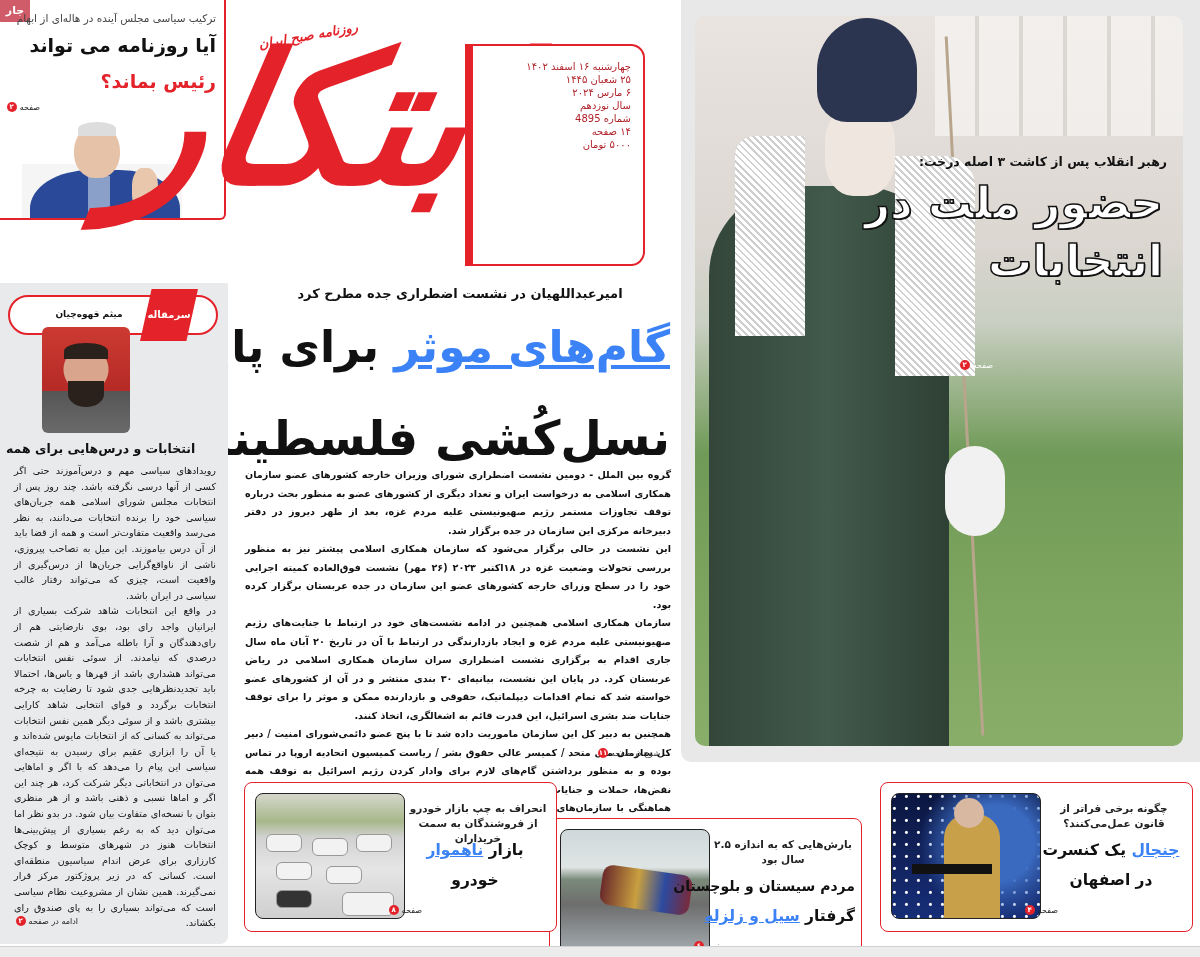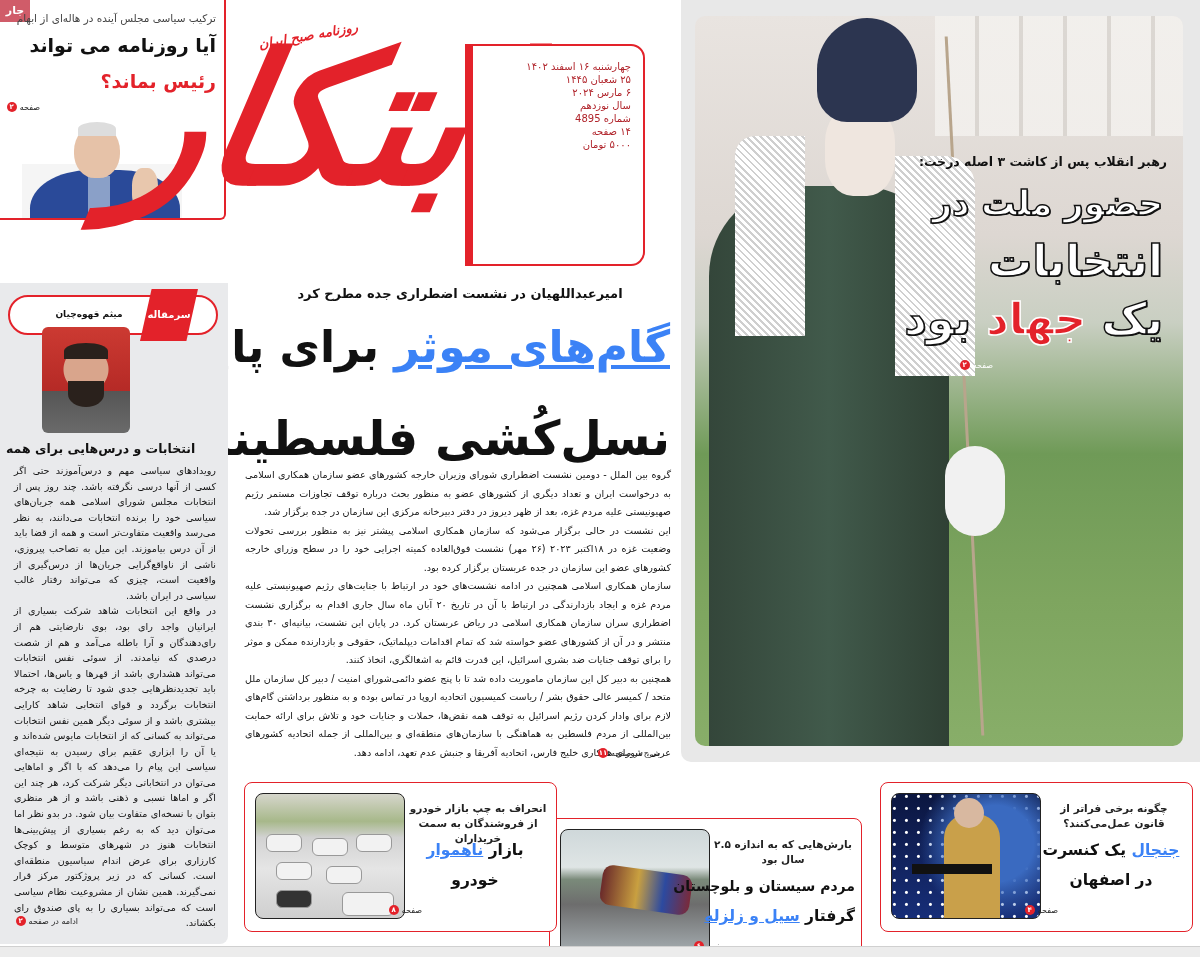--- a/index.html
+++ b/index.html
@@ -29,39 +29,39 @@
   #logo { left: 248px; top: 0px; width: 270px; height: 272px; }
   #logo-text { position:absolute; right:0; top:10px; font-size:180px; line-height:220px; font-family:"DejaVu Serif", serif; font-weight:bold; color:#e3222a; letter-spacing:-16px; font-style: italic; transform: skewX(-10deg); }
   #logo-sub { position:absolute; left:10px; top:28px; font-size:13px; color:#e3222a; font-style: italic; font-weight:bold; transform: rotate(-10deg); white-space:nowrap; }
   #dateline { left: 465px; top: 44px; width: 180px; height: 222px; border: 2px solid #e3222a; border-radius: 0 14px 14px 0; border-left: 8px solid #e3222a; background:#fff; padding: 14px 12px 0 0; }
   #dateline div { font-size: 10px; color: #b0232a; line-height: 13px; text-align:right; }
 
   
   #main-kicker { left: 250px; top: 286px; width: 420px; text-align:center; font-size:13px; font-weight:bold; color:#111; }
   #main-head1 { left: 250px; top: 318px; width: 420px; text-align:center; font-size:44px; font-weight:bold; line-height:58px; white-space:nowrap; }
   #main-head2 { left: 250px; top: 408px; width: 420px; text-align:center; font-size:48px; font-weight:bold; line-height:60px; white-space:nowrap; }
-  #main-body { left: 245px; top: 466px; width: 426px; font-size: 9.6px; line-height: 18.5px; text-align: justify; color:#111; font-weight:normal; }
+  #main-body { left: 245px; top: 466px; width: 426px; font-size: 9.6px; line-height: 18.5px; text-align: justify; color:#111; font-weight:bold; }
   #main-body p { margin:0; }
   #main-ref { left: 598px; top: 748px; }
 
   
   #feature { left: 681px; top: 0px; width: 519px; height: 762px; background:#e8e8e8; border-radius: 0 0 0 10px; }
   #feature-photo { position:absolute; left:14px; top:16px; width:488px; height:730px; border-radius: 10px; overflow:hidden;
      background: linear-gradient(180deg, #e9e4e0 0%, #ddd7d2 30%, #c9cfc2 42%, #6f9a57 60%, #7ea55f 80%, #88ae69 100%); }
   #fp-wall { position:absolute; left:240px; top:0; width:248px; height:120px; background: repeating-linear-gradient(90deg, #f4f2ef 0 40px, #d8d4cf 40px 44px); opacity:.8; }
   #fp-robe { position:absolute; left:14px; top:170px; width:240px; height:560px; border-radius: 90px 90px 0 0; background: linear-gradient(90deg,#34463a,#415a4b 50%,#2f4034); }
   #fp-scarf-l { position:absolute; left:40px; top:120px; width:70px; height:200px; background: repeating-linear-gradient(45deg,#ffffff 0 3px,#cfcfcf 3px 5px); border-radius: 20px 0 0 0; }
   #fp-scarf-r { position:absolute; left:200px; top:140px; width:80px; height:220px; background: repeating-linear-gradient(45deg,#ffffff 0 3px,#cfcfcf 3px 5px); border-radius: 0 30px 0 0; }
   #fp-face { position:absolute; left:130px; top:90px; width:70px; height:90px; border-radius:40%; background:#efe6df; }
   #fp-turban { position:absolute; left:122px; top:2px; width:100px; height:104px; border-radius: 50% 50% 30% 30%; background:#2c3550; }
   #fp-can { position:absolute; left:250px; top:430px; width:60px; height:90px; border-radius: 30px; background:#f1f1f1; }
   #fp-sapling { position:absolute; left:268px; top:20px; width:3px; height:700px; background:#b8a58c; transform: rotate(-3deg); }
   #feature-kicker { position:absolute; right:16px; top:138px; font-size:12.5px; font-weight:bold; color:#111; white-space:nowrap; }
   .outline { color:#fff; -webkit-text-stroke: 1.5px #111; font-weight:bold; text-shadow: 1px 1px 0 #111; }
-  #feature-h1 { position:absolute; right:20px; top:160px; font-size:34px; line-height:54px; white-space:nowrap; }
+  #feature-h1 { position:absolute; right:20px; top:160px; font-size:44px; line-height:54px; white-space:nowrap; }
   #feature-h2 { position:absolute; right:20px; top:218px; font-size:44px; line-height:54px; white-space:nowrap; }
   #feature-h3 { position:absolute; right:20px; top:276px; font-size:44px; line-height:54px; white-space:nowrap; }
   #feature-h3 .red-fill { color:#e3222a; -webkit-text-stroke: 1.5px #fff; text-shadow:none; }
   #feature-ref { position:absolute; right:190px; top:344px; }
 
   
   #editorial { left: 0; top: 283px; width: 228px; height: 661px; background:#e9eaec; border-radius: 0 0 8px 0; }
   #ed-badge { position:absolute; left:8px; top:12px; width:210px; height:40px; border:2px solid #e3222a; border-radius:20px; background:#fff; }
   #ed-tab { position:absolute; left:140px; top:6px; width:58px; height:52px; background:#e3222a; clip-path: polygon(20% 0,100% 0,80% 100%,0 100%); color:#fff; font-size:10px; font-weight:bold; text-align:center; line-height:52px; }
   #ed-author { position:absolute; left:44px; top:26px; width:90px; text-align:center; font-size:9px; font-weight:bold; color:#111; }
@@ -153,23 +153,20 @@
     <div id="fp-sapling"></div>
     <div id="fp-robe"></div>
     <div id="fp-scarf-l"></div>
     <div id="fp-scarf-r"></div>
     <div id="fp-face"></div>
     <div id="fp-turban"></div>
     <div id="fp-can"></div>
     <div id="feature-kicker">رهبر انقلاب پس از کاشت ۳ اصله درخت:</div>
     <div id="feature-h1" class="outline">حضور ملت در</div>
     <div id="feature-h2" class="outline">انتخابات</div>
-    <div id="feature-h3" class="outline">
-      <span>یک </span><span class="red-fill">جهاد</span><span> بود</span>
-    </div>
     <div id="feature-ref" class="page-ref">
       <span style="color:#fff">صفحه</span>
       <span class="dot">۲</span>
     </div>
   </div>
 </div>
 
 <div id="editorial" class="abs">
   <div id="ed-badge"></div>
   <div id="ed-tab">سرمقاله</div>

